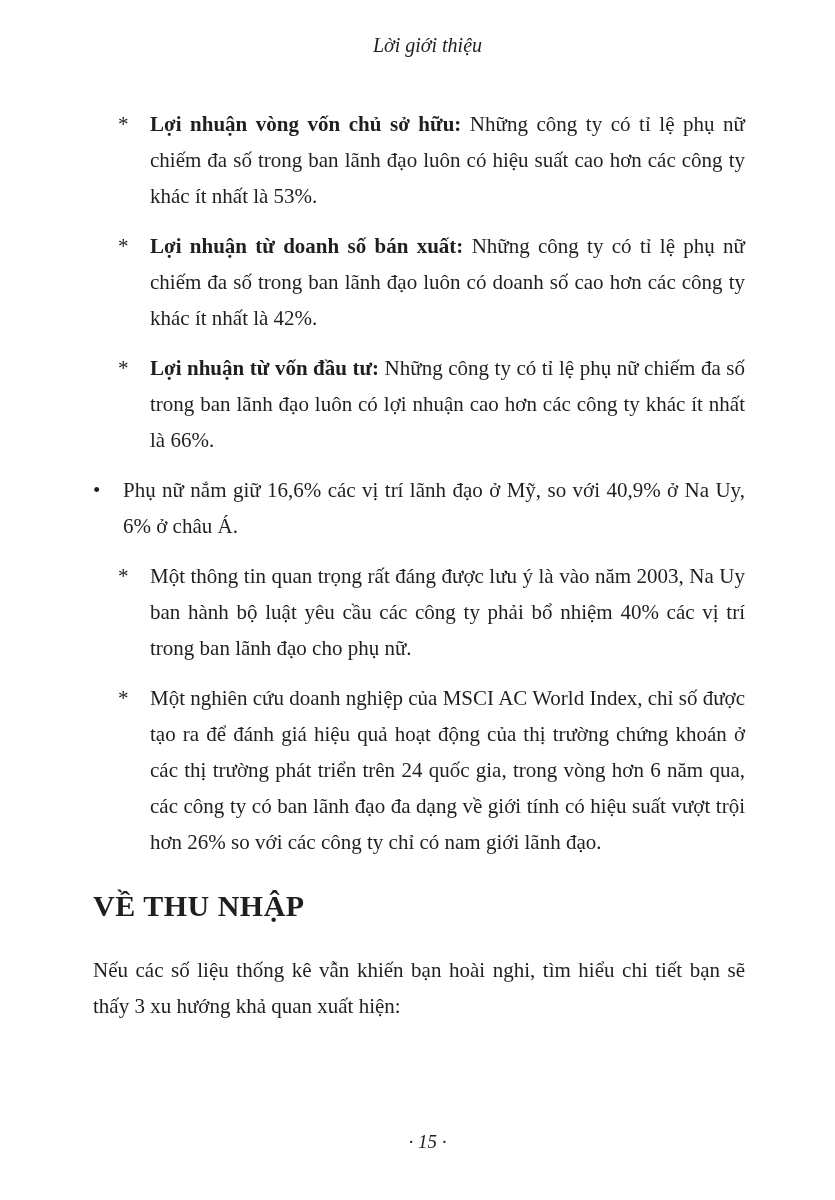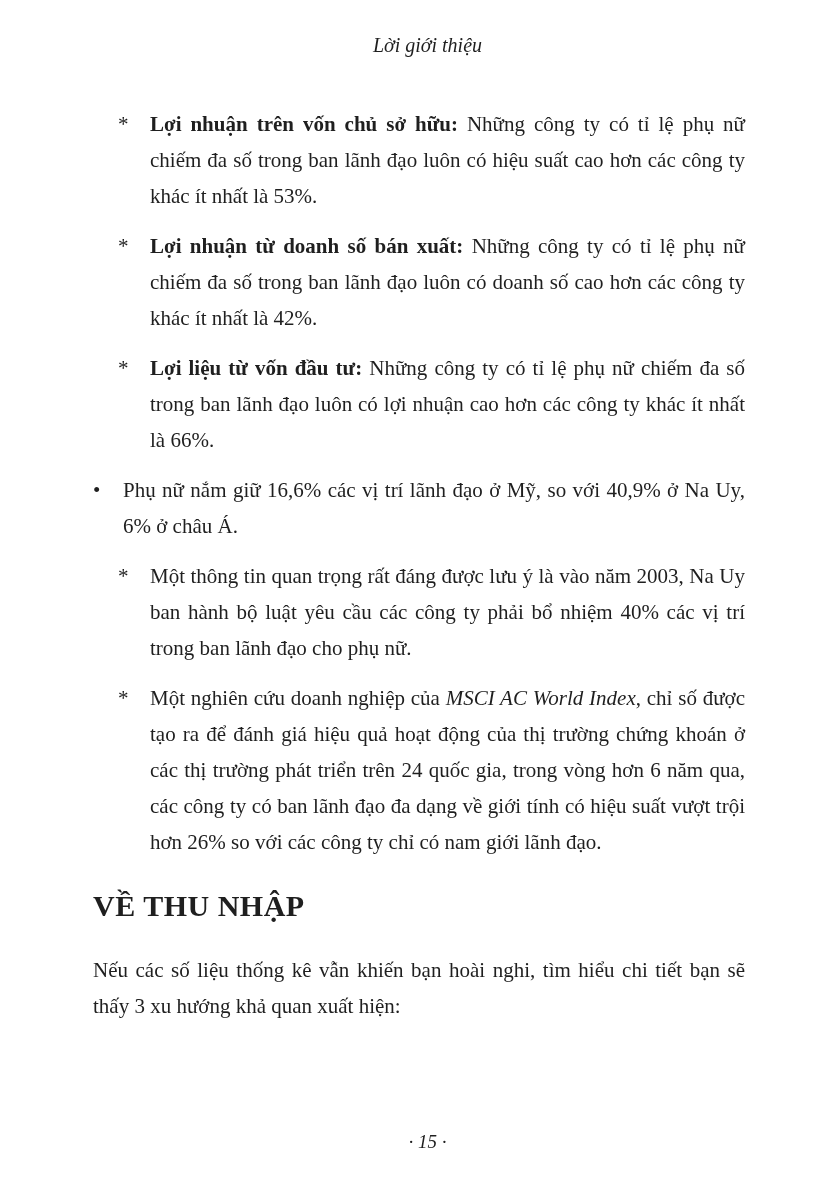--- a/index.html
+++ b/index.html
@@ -51,21 +51,20 @@
     padding-left: 0;
   }
   .item-text {
     flex: 1 1 auto;
     margin: 0;
   }
   .item-text strong {
     font-weight: bold;
   }
   .italic-run {
-    font-style: italic;
   }
   .section-heading {
     text-align: left;
     font-weight: bold;
     font-size: 30px;
     line-height: 40px;
     letter-spacing: 0.5px;
     margin: 26px 0 26px 0;
   }
   .intro-paragraph {
@@ -87,31 +86,31 @@
 <body>
 
 <div class="page">
 
   <div class="running-header">Lời giới thiệu</div>
 
   <div class="content">
 
     <div class="bullet-item">
       <span class="marker">*</span>
-      <p class="item-text"><strong>Lợi nhuận trên vốn chủ sở hữu:</strong><span> Những công ty có tỉ lệ phụ nữ chiếm đa số trong ban lãnh đạo luôn có hiệu suất cao hơn các công ty khác ít nhất là 53%.</span></p>
+      <p class="item-text"><strong>Lợi nhuận vòng vốn chủ sở hữu:</strong><span> Những công ty có tỉ lệ phụ nữ chiếm đa số trong ban lãnh đạo luôn có hiệu suất cao hơn các công ty khác ít nhất là 53%.</span></p>
     </div>
 
     <div class="bullet-item">
       <span class="marker">*</span>
       <p class="item-text"><strong>Lợi nhuận từ doanh số bán xuất:</strong><span> Những công ty có tỉ lệ phụ nữ chiếm đa số trong ban lãnh đạo luôn có doanh số cao hơn các công ty khác ít nhất là 42%.</span></p>
     </div>
 
     <div class="bullet-item">
       <span class="marker">*</span>
-      <p class="item-text"><strong>Lợi liệu từ vốn đầu tư:</strong><span> Những công ty có tỉ lệ phụ nữ chiếm đa số trong ban lãnh đạo luôn có lợi nhuận cao hơn các công ty khác ít nhất là 66%.</span></p>
+      <p class="item-text"><strong>Lợi nhuận từ vốn đầu tư:</strong><span> Những công ty có tỉ lệ phụ nữ chiếm đa số trong ban lãnh đạo luôn có lợi nhuận cao hơn các công ty khác ít nhất là 66%.</span></p>
     </div>
 
     <div class="bullet-item stat-item">
       <span class="marker">•</span>
       <p class="item-text"><span>Phụ nữ nắm giữ 16,6% các vị trí lãnh đạo ở Mỹ, so với 40,9% ở Na Uy, 6% ở châu Á.</span></p>
     </div>
 
     <div class="bullet-item">
       <span class="marker">*</span>
       <p class="item-text"><span>Một thông tin quan trọng rất đáng được lưu ý là vào năm 2003, Na Uy ban hành bộ luật yêu cầu các công ty phải bổ nhiệm 40% các vị trí trong ban lãnh đạo cho phụ nữ.</span></p>

